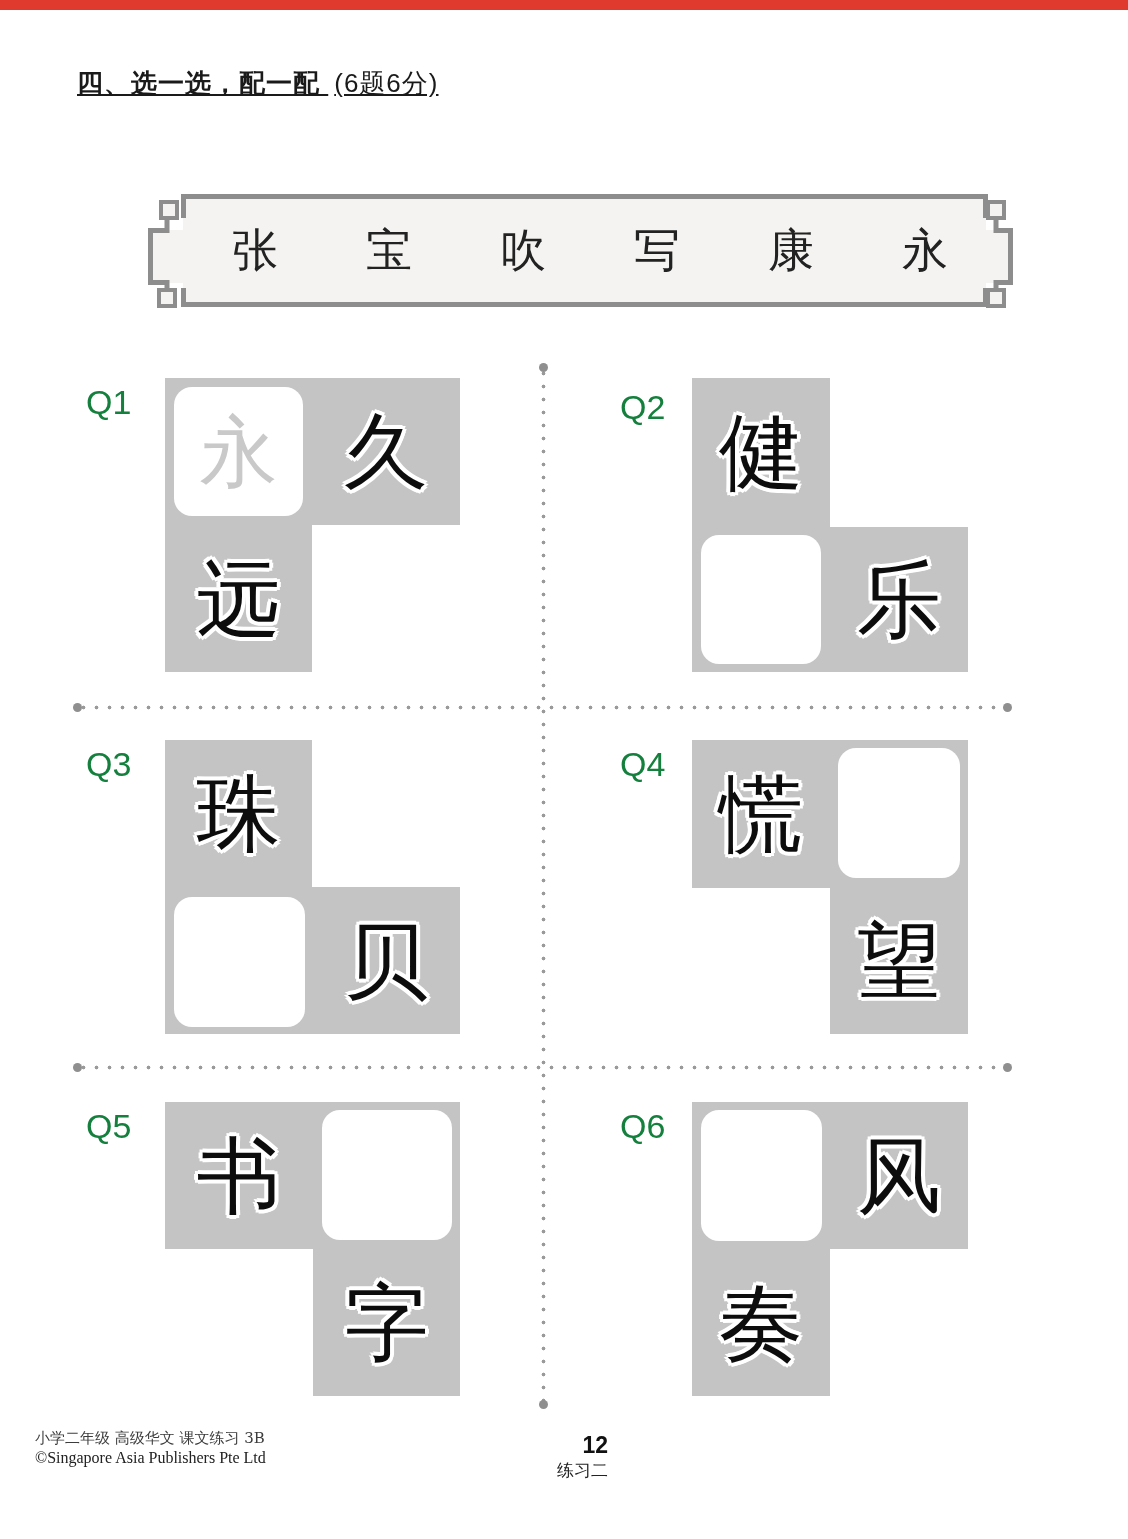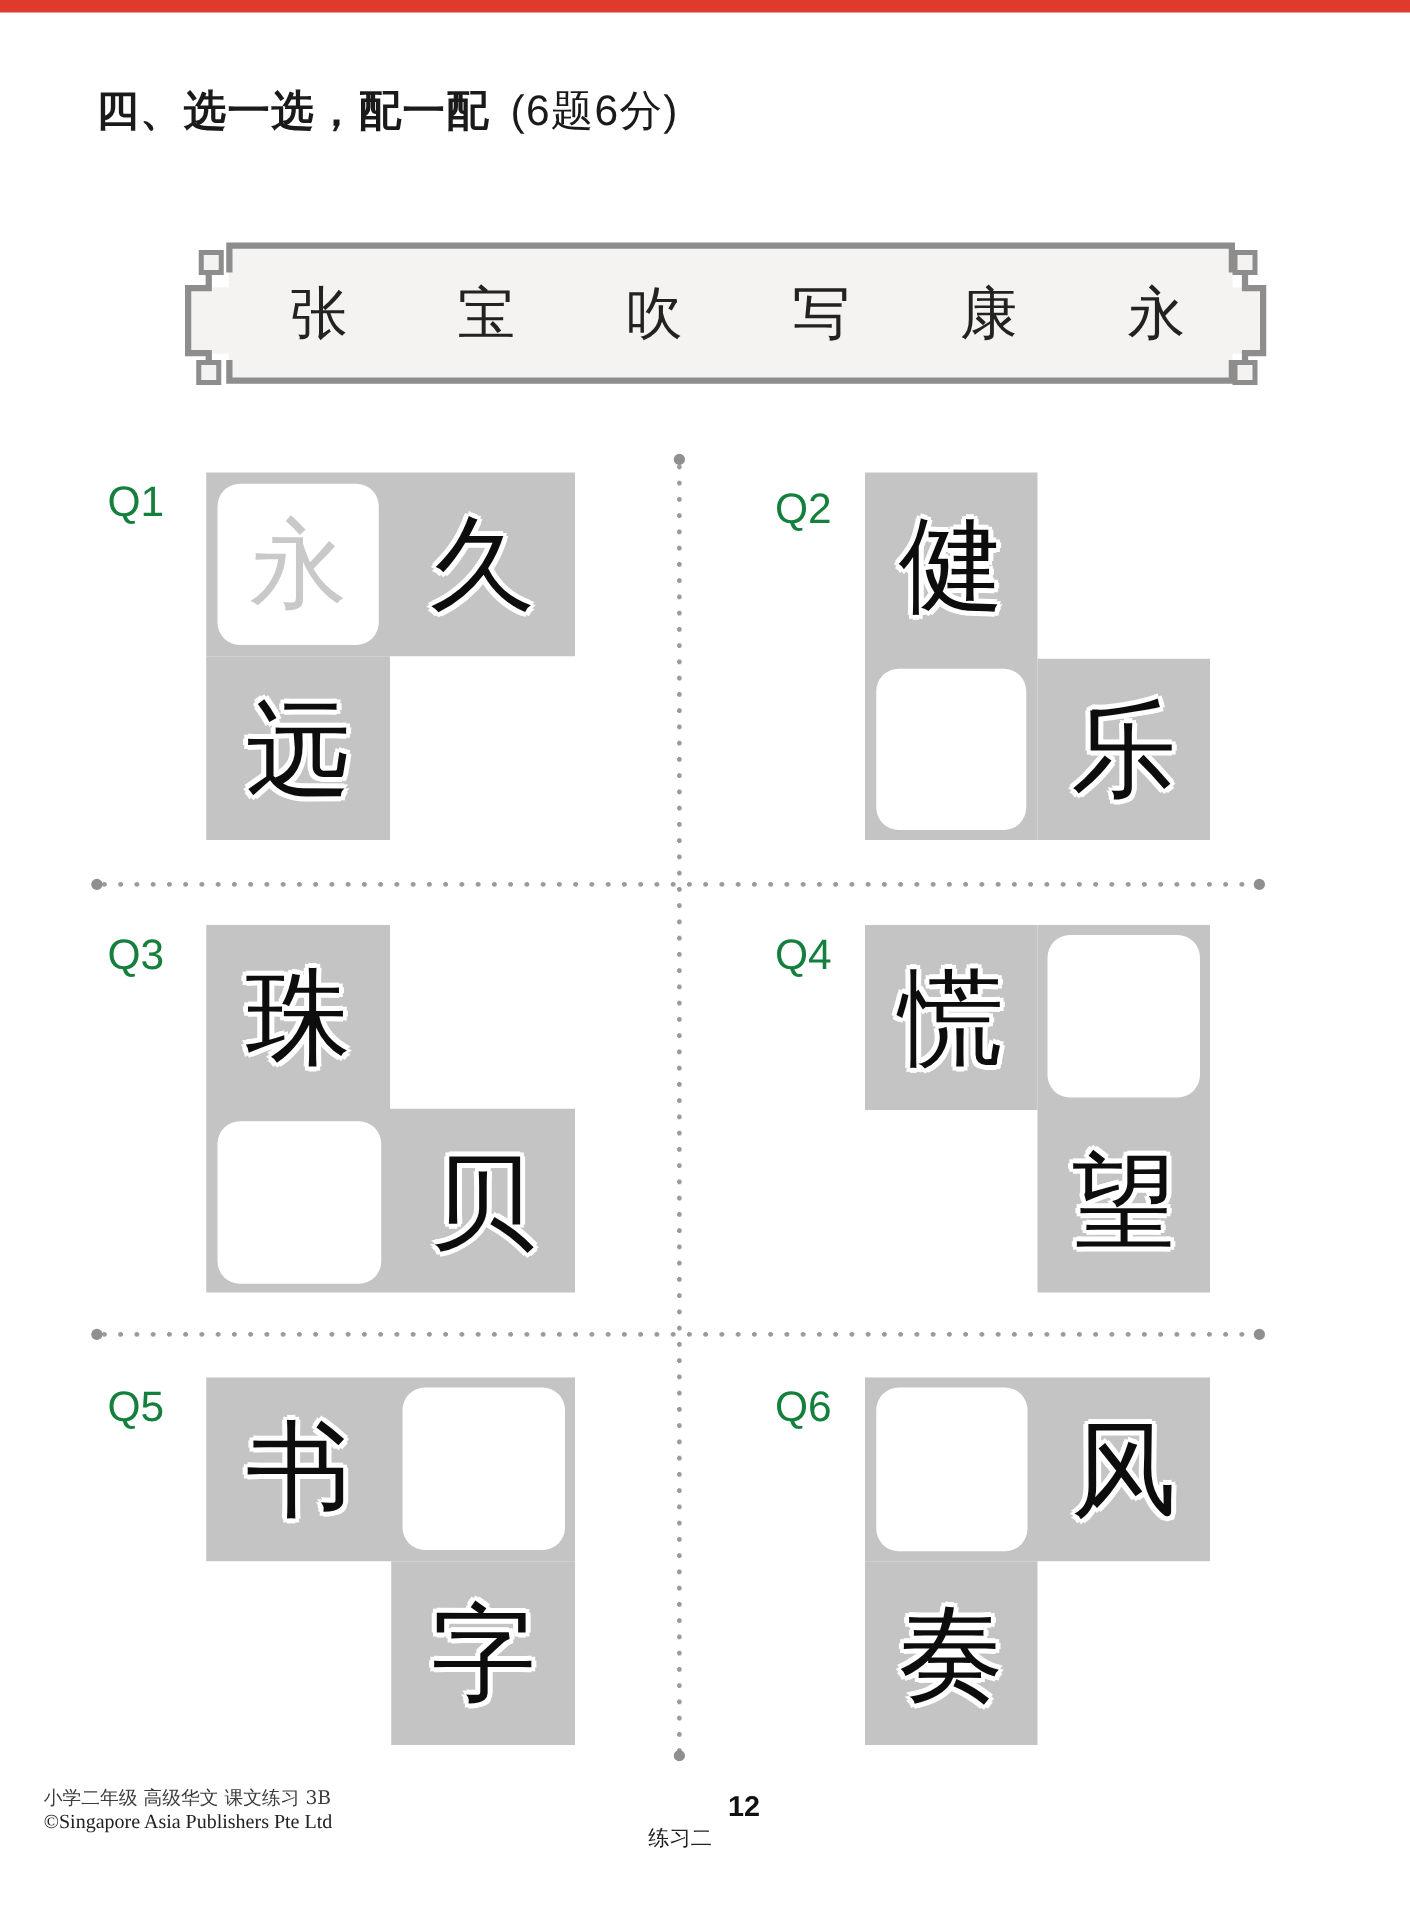--- a/index.html
+++ b/index.html
@@ -1,20 +1,20 @@
 <!DOCTYPE html>
 <html><head>
 <meta charset="utf-8">
 <style>
   html,body{margin:0;padding:0;background:#ffffff;}
   .page{position:relative;width:1128px;height:1539px;background:#ffffff;overflow:hidden;
         font-family:"Liberation Sans",sans-serif;color:#1a1a1a;}
   .topbar{position:absolute;left:0;top:0;width:1128px;height:10px;background:#e0392e;}
 
-  .title{position:absolute;left:77px;top:66px;font-size:34px;font-weight:bold;letter-spacing:1px;}
+  .title{position:absolute;left:77px;top:66px;font-size:26px;font-weight:bold;letter-spacing:1px;text-decoration:underline;}
   .title .score{font-weight:400;margin-left:6px;}
   .instruction{position:absolute;left:148px;top:130px;font-size:27px;font-weight:500;letter-spacing:1px;}
 
   .bank-frame{position:absolute;left:140px;top:185px;}
   .bank-chars{position:absolute;left:232px;top:196px;width:716px;height:109px;
               display:flex;justify-content:space-between;align-items:center;
               font-family:"DejaVu Serif",serif;font-size:46px;color:#222;}
 
   .qlabel{position:absolute;font-size:34px;color:#15803d;}
   .gblock{position:absolute;background:#c4c4c4;}
@@ -33,21 +33,21 @@
              background-image:radial-gradient(circle at 50% 50%,#9a9a9a 1.8px,transparent 2.1px);
              background-size:13px 5px;background-repeat:repeat-x;}
   .enddot{position:absolute;width:9px;height:9px;border-radius:50%;background:#8f8f8f;}
 
   .f-series{position:absolute;left:35px;top:1429px;font-size:15px;color:#3c3c3c;
             font-family:"DejaVu Serif",serif;}
   .f-copy{position:absolute;left:35px;top:1449px;font-size:16px;color:#222;
           font-family:Liberation Serif, serif;}
   .f-page{position:absolute;left:480px;top:1432px;width:128px;text-align:right;
           font-size:23px;font-weight:bold;color:#111;}
-  .f-ex{position:absolute;left:480px;top:1459px;width:128px;text-align:center;
+  .f-ex{position:absolute;left:480px;top:1459px;width:128px;text-align:right;
         font-size:17px;color:#222;font-family:Liberation Mono, monospace;}
 </style>
 </head>
 <body>
 
 <div class="page">
 
   <div class="topbar"></div>
 
   <div class="title">

